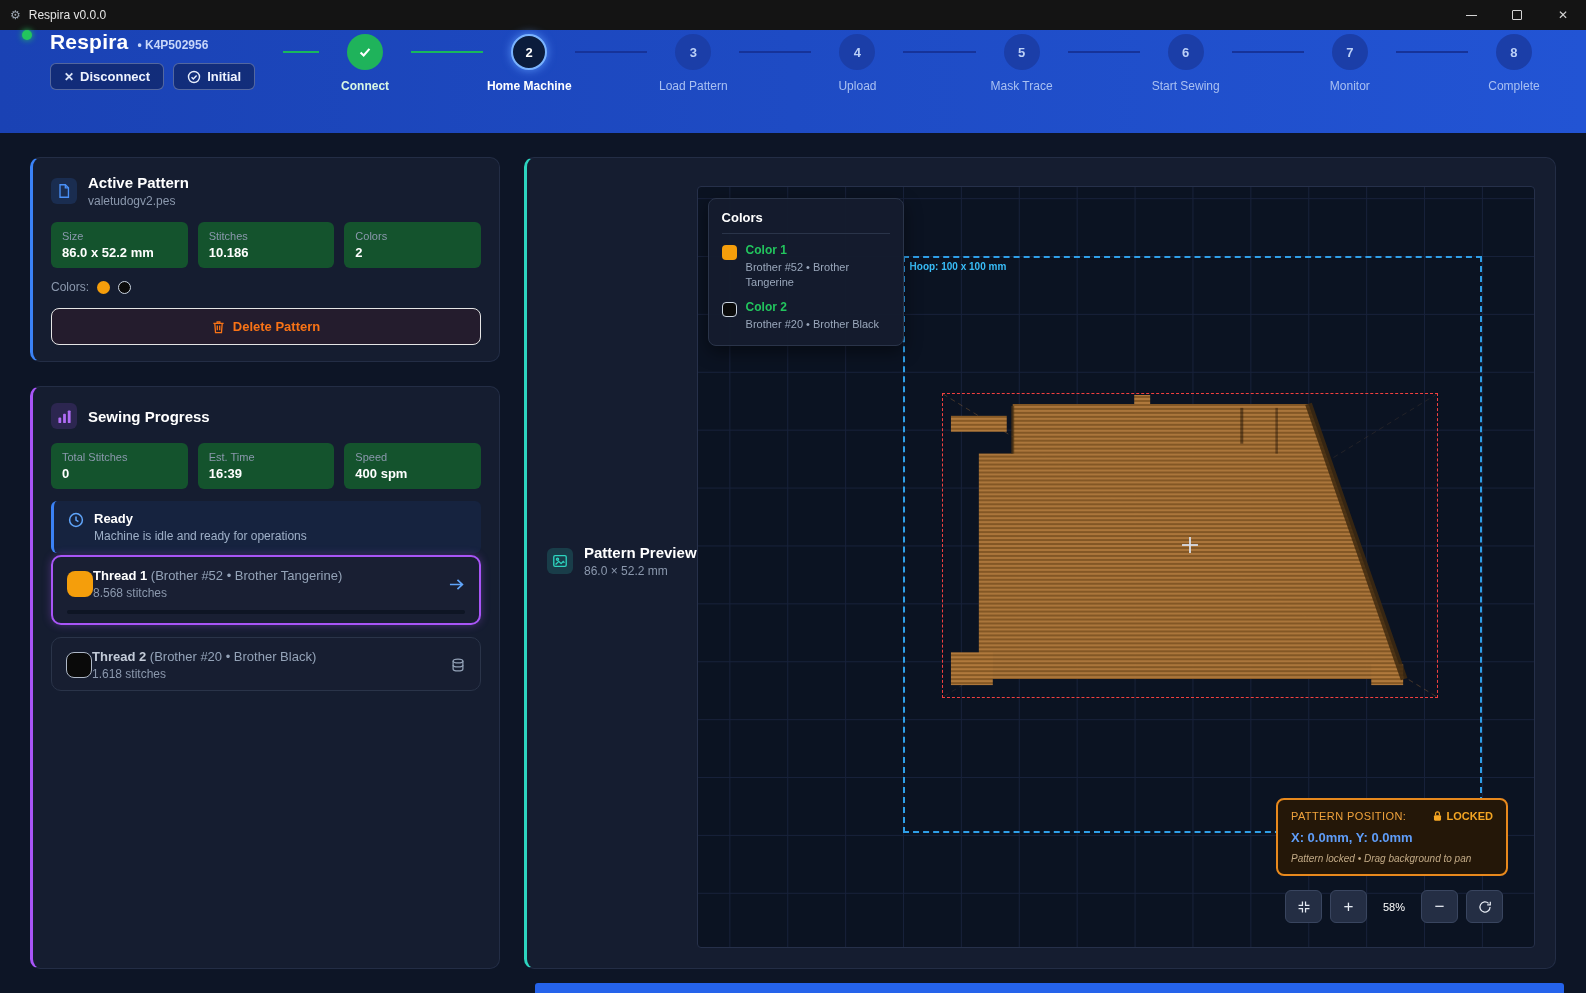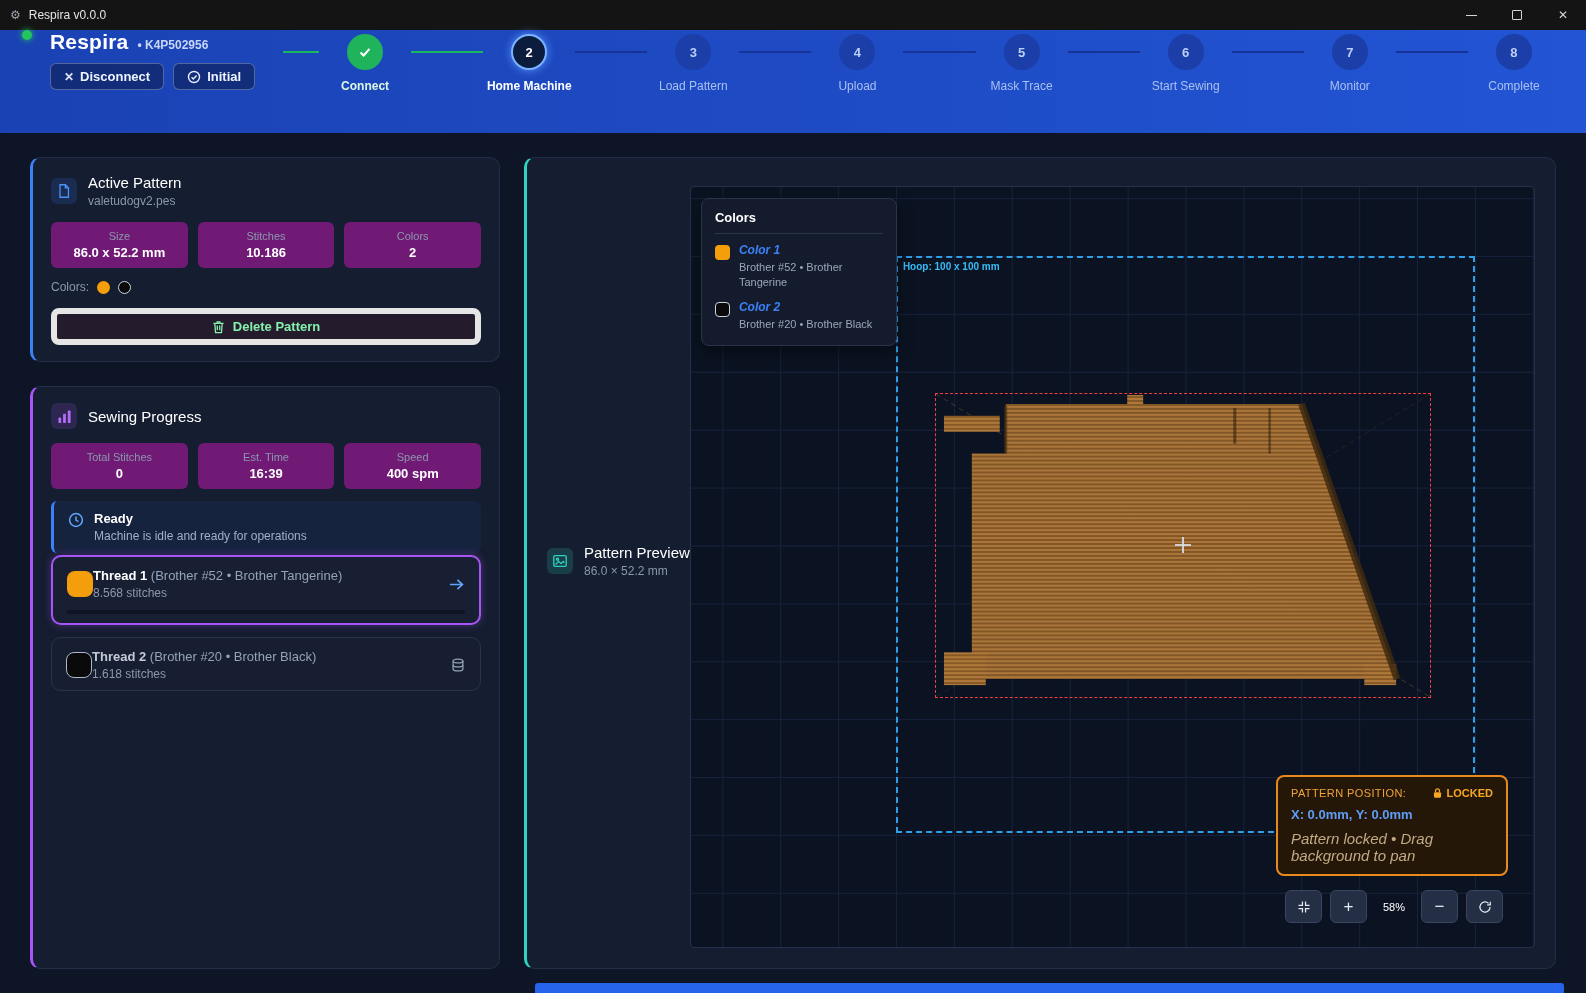--- a/index.html
+++ b/index.html
@@ -44,32 +44,32 @@
   .leftcol{width:470px;display:flex;flex-direction:column;gap:24px;}
   .rightcol{flex:1;display:flex;}
   .card{background:#151d30;border:1px solid #232d45;border-left:3px solid #3b82f6;border-radius:10px;padding:16px 18px;}
   .card.purple{border-left-color:#a855f7;}
   .card.teal{border-left-color:#2dd4bf;}
   .cardhead{display:flex;align-items:center;gap:11px;}
   .icbox{width:26px;height:26px;border-radius:6px;display:flex;align-items:center;justify-content:center;flex:0 0 auto;}
   .icbox.blue{background:rgba(59,130,246,.16);color:#4a90f6;}
   .icbox.purple{background:rgba(168,85,247,.16);color:#b06cf5;}
   .icbox.teal{background:rgba(45,212,191,.18);color:#2dd4bf;}
-  .ctitle{font-size:15px;font-weight:normal;color:#fff;}
+  .ctitle{font-size:15px;font-weight:bold;color:#fff;}
   .csub{font-size:12px;color:#8b98ad;margin-top:3px;}
   .statrow{display:flex;gap:10px;margin:14px 0 12px;}
-  .statbox{flex:1;background:#701a75;border-radius:6px;padding:8px 11px;text-align:center;}
+  .statbox{flex:1;background:#14532d;border-radius:6px;padding:8px 11px;}
   .statbox .sl{font-size:11px;color:#8b98ad;}
   .statbox .sv{font-size:13px;font-weight:bold;color:#fff;margin-top:3px;white-space:nowrap;}
   .colorsrow{display:flex;align-items:center;gap:8px;font-size:12px;color:#8b98ad;margin:4px 0 2px;}
   .cdot{width:13px;height:13px;border-radius:50%;display:inline-block;}
   .cdot.ring{border:1.5px solid #cbd5e1;}
   .delbtn{margin-top:14px;width:100%;display:flex;align-items:center;justify-content:center;gap:8px;
-          background:rgba(127,29,29,.14);border:6px solid #e5e5e5;border-radius:8px;height:37px;
-          color:#86efac;font-size:13px;font-weight:bold;cursor:pointer;}
+          background:rgba(127,29,29,.14);border:1px solid #e5e5e5;border-radius:8px;height:37px;
+          color:#f97316;font-size:13px;font-weight:bold;cursor:pointer;}
   
   .readybox{background:#16233f;border-left:3px solid #3b82f6;border-radius:6px;padding:10px 14px;display:flex;gap:10px;margin:4px 0 2px;}
   .readybox .rt{font-size:13px;font-weight:bold;color:#fff;}
   .readybox .rs{font-size:12px;color:#9fb0c8;margin-top:3px;}
   .cbhead{font-size:13px;font-weight:bold;color:#e8edf5;margin:16px 0 9px;}
   .thread{background:#171e31;border:1px solid #2a3449;border-radius:10px;padding:11px 14px 9px;cursor:pointer;margin-bottom:12px;}
   .thread.active{border:2px solid #a855f7;box-shadow:0 0 8px rgba(168,85,247,.35);background:#191f33;}
   .trow{display:flex;align-items:center;gap:0;}
   .swatch{width:26px;height:26px;border-radius:8px;flex:0 0 auto;}
   .swatch.ring{border:1.5px solid #aeb8c8;}
@@ -87,33 +87,33 @@
   .canvas{flex:1;margin-top:12px;position:relative;border:1px solid #26304a;border-radius:4px;overflow:hidden;
     background-color:#0b1322;
     background-image:linear-gradient(#17213a 1px,transparent 1px),linear-gradient(90deg,#17213a 1px,transparent 1px);
     background-size:57.9px 57.9px,57.9px 57.9px;background-position:205px 69px,205px 69px;cursor:grab;}
   .colorspanel{position:absolute;left:10px;top:11px;width:196px;background:rgba(21,28,46,.96);border:1px solid #2a3449;
     border-radius:8px;padding:11px 13px;box-shadow:0 6px 18px rgba(0,0,0,.45);z-index:5;}
   .colorspanel .cph{font-size:13px;font-weight:bold;color:#fff;padding-bottom:8px;border-bottom:1px solid #2a3449;margin-bottom:9px;}
   .cpitem{display:flex;gap:9px;margin-bottom:10px;}
   .cpswatch{width:15px;height:15px;border-radius:4px;margin-top:2px;flex:0 0 auto;}
   .cpswatch.ring{border:1.5px solid #cbd5e1;}
-  .cpname{font-size:12px;font-weight:bold;color:#3b82f6;font-style:italic;}
+  .cpname{font-size:12px;font-weight:bold;color:#22c55e;}
   .cpdetail{font-size:11px;color:#9aa7bb;margin-top:3px;line-height:1.35;}
   .hoop{position:absolute;left:205px;top:69px;width:579px;height:577px;border:2px dashed #2f9fe8;}
   .hooplabel{position:absolute;left:5px;top:3px;font-size:10px;font-weight:bold;color:#38bdf8;white-space:nowrap;}
   .bounds{position:absolute;left:244px;top:206px;width:496px;height:305px;border:1.5px dashed #f23f3f;}
   .bounds svg{position:absolute;inset:0;width:100%;height:100%;}
   .posbox{position:absolute;right:26px;bottom:71px;width:232px;background:#241708;border:2px solid #e8891d;border-radius:8px;
     padding:10px 13px;z-index:6;}
   .posbox .prow{display:flex;justify-content:space-between;align-items:center;}
   .posbox .pt{font-size:11px;font-weight:normal;color:#f0a33c;letter-spacing:.4px;}
   .posbox .plock{display:flex;align-items:center;gap:4px;font-size:11px;font-weight:bold;color:#f5a623;}
   .posbox .pc{font-size:13px;font-weight:bold;color:#5f9df8;margin-top:8px;}
-  .posbox .ph{font-size:15px;font-style:italic;color:#c2aa86;margin-top:8px;}
+  .posbox .ph{font-size:10px;font-style:italic;color:#c2aa86;margin-top:8px;}
   .zoomctrls{position:absolute;right:31px;bottom:24px;display:flex;align-items:center;gap:8px;z-index:6;}
   .zbtn{width:37px;height:33px;background:#242e44;border:1px solid #39455f;border-radius:6px;color:#e5eaf2;
         display:flex;align-items:center;justify-content:center;font-size:17px;cursor:pointer;}
   .zlevel{font-size:11px;font-weight:normal;color:#fff;min-width:38px;text-align:center;}
   .footer-strip{position:absolute;left:535px;right:22px;bottom:0;height:10px;background:#2563eb;border-radius:3px 3px 0 0;}
   svg{display:block;}
 </style>
 </head>
 <body>
 

